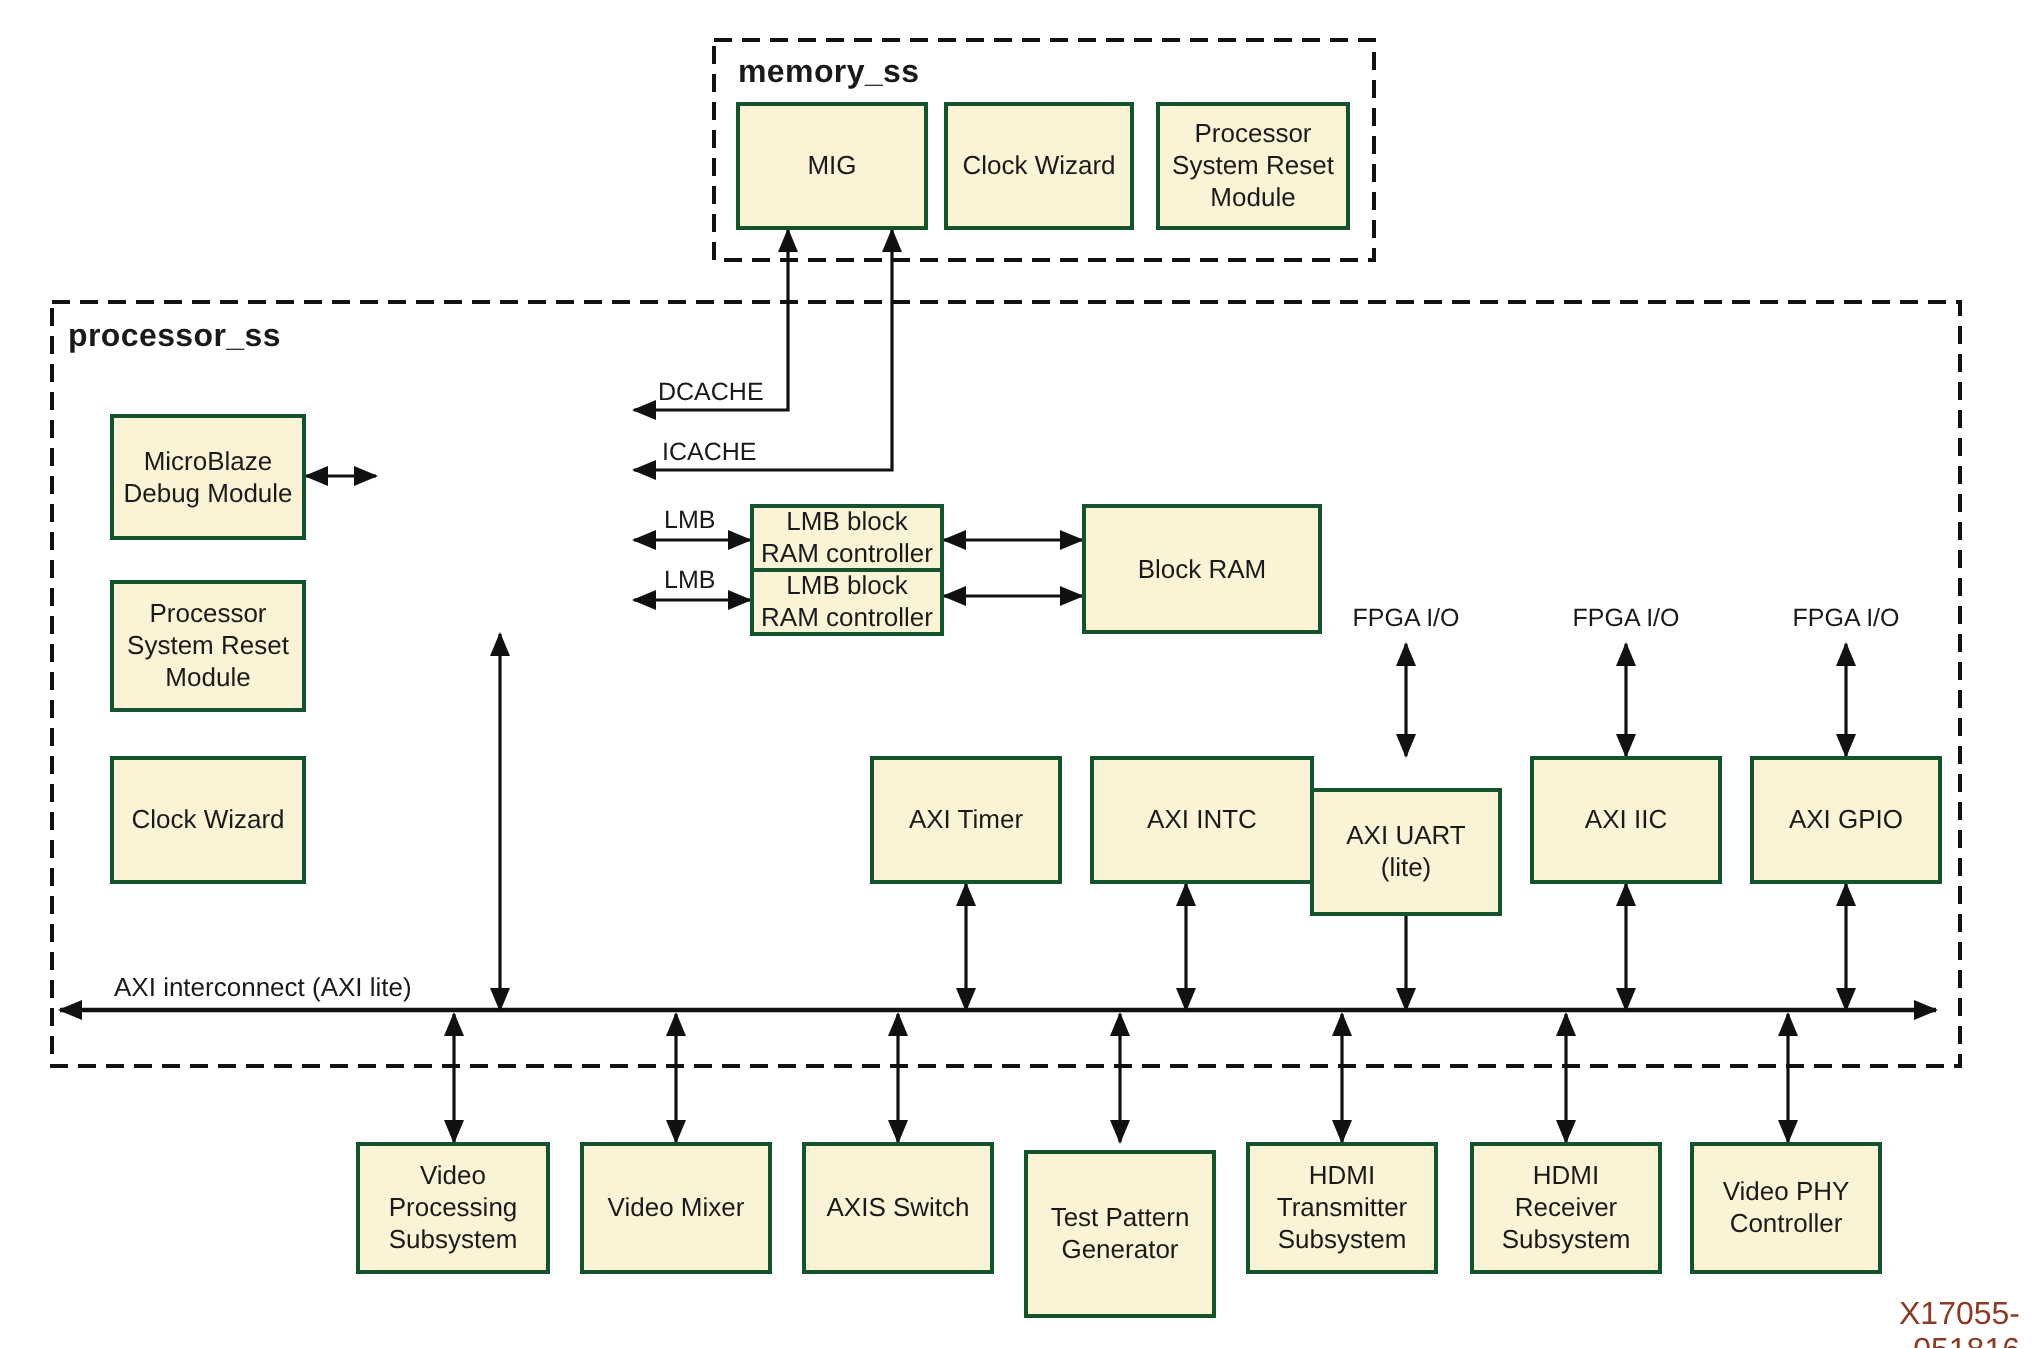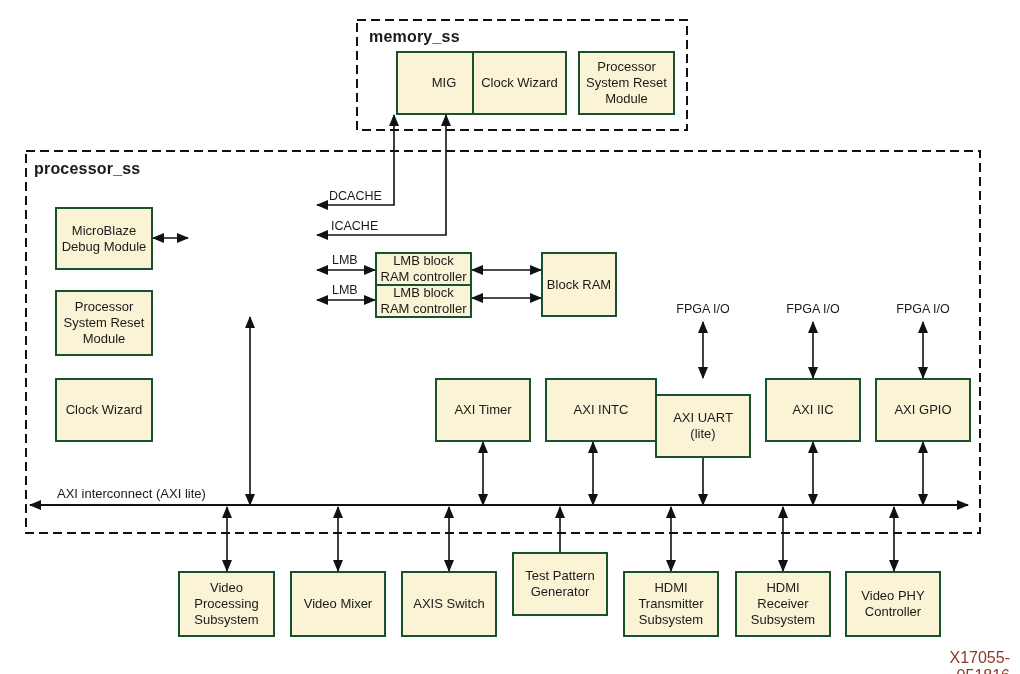--- a/index.html
+++ b/index.html
@@ -73,42 +73,42 @@
       <path d="M560,507 V571" marker-start="url(#arr)" marker-end="url(#arr)"></path>
       <path d="M671,507 V571" marker-start="url(#arr)" marker-end="url(#arr)"></path>
       <path d="M783,507 V571" marker-start="url(#arr)" marker-end="url(#arr)"></path>
       <path d="M894,507 V571" marker-start="url(#arr)" marker-end="url(#arr)"></path>
     </g>
   </svg>
 
   <div class="container-label" style="left:369px; top:28px;">memory_ss</div>
   <div class="container-label" style="left:34px; top:160px;">processor_ss</div>
 
-  <div class="block" style="left:368px; top:51px; width:96px; height:64px;margin-left:28px;">MIG</div>
+  <div class="block" style="left:368px; top:51px; width:96px; height:64px;">MIG</div>
   <div class="block" style="left:472px; top:51px; width:95px; height:64px;">Clock Wizard</div>
   <div class="block" style="left:578px; top:51px; width:97px; height:64px;">Processor System Reset Module</div>
 
   <div class="block" style="left:55px; top:207px; width:98px; height:63px;">MicroBlaze Debug Module</div>
   <div class="block" style="left:55px; top:290px; width:98px; height:66px;">Processor System Reset Module</div>
   <div class="block" style="left:55px; top:378px; width:98px; height:64px;">Clock Wizard</div>
 
   <div class="block" style="left:375px; top:252px; width:97px; height:34px;">LMB block RAM controller</div>
   <div class="block" style="left:375px; top:284px; width:97px; height:34px;">LMB block RAM controller</div>
-  <div class="block" style="left:541px; top:252px; width:76px; height:65px;">Block RAM</div>
+  <div class="block" style="left:541px; top:252px; width:120px; height:65px;">Block RAM</div>
 
   <div class="block" style="left:435px; top:378px; width:96px; height:64px;">AXI Timer</div>
   <div class="block" style="left:545px; top:378px; width:112px; height:64px;">AXI INTC</div>
   <div class="block" style="left:655px; top:378px; width:96px; height:64px;margin-top:16px;">AXI UART (lite)</div>
   <div class="block" style="left:765px; top:378px; width:96px; height:64px;">AXI IIC</div>
   <div class="block" style="left:875px; top:378px; width:96px; height:64px;">AXI GPIO</div>
 
   <div class="block" style="left:178px; top:571px; width:97px; height:66px;">Video Processing Subsystem</div>
   <div class="block" style="left:290px; top:571px; width:96px; height:66px;">Video Mixer</div>
   <div class="block" style="left:401px; top:571px; width:96px; height:66px;">AXIS Switch</div>
-  <div class="block" style="left:512px; top:552px; width:96px; height:64px;">Test Pattern Generator</div>
+  <div class="block" style="left:512px; top:575px; width:96px; height:84px;">Test Pattern Generator</div>
   <div class="block" style="left:623px; top:571px; width:96px; height:66px;">HDMI Transmitter Subsystem</div>
   <div class="block" style="left:735px; top:571px; width:96px; height:66px;">HDMI Receiver Subsystem</div>
   <div class="block" style="left:845px; top:571px; width:96px; height:66px;">Video PHY Controller</div>
 
   <div class="edge-label" style="left:329px; top:189px;">DCACHE</div>
   <div class="edge-label" style="left:331px; top:219px;">ICACHE</div>
   <div class="edge-label" style="left:332px; top:253px;">LMB</div>
   <div class="edge-label" style="left:332px; top:283px;">LMB</div>
   <div class="edge-label centered" style="left:658px; top:302px; width:90px;">FPGA I/O</div>
   <div class="edge-label centered" style="left:768px; top:302px; width:90px;">FPGA I/O</div>

